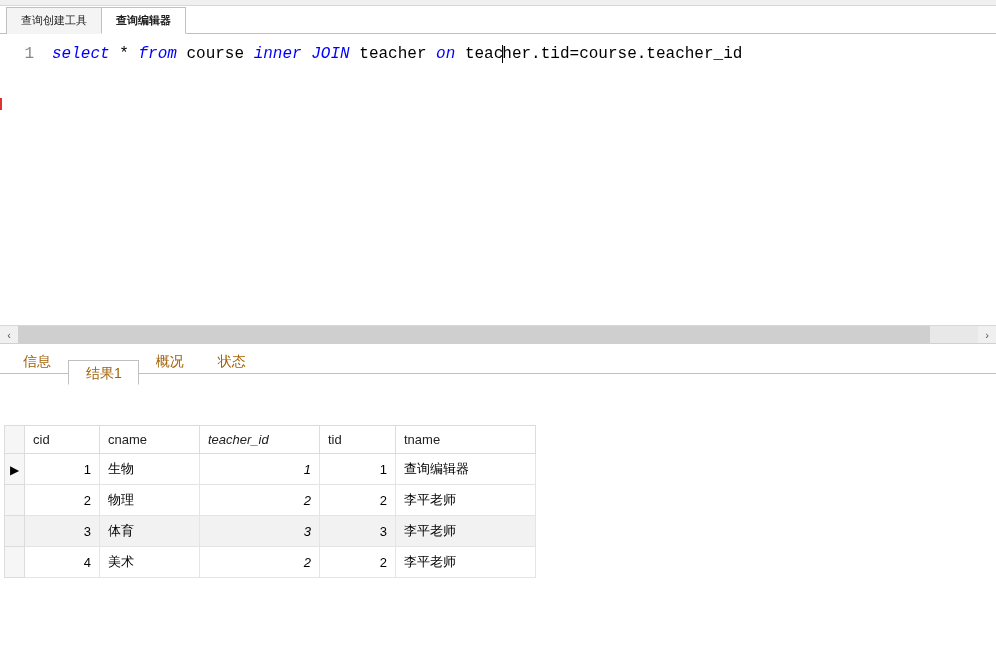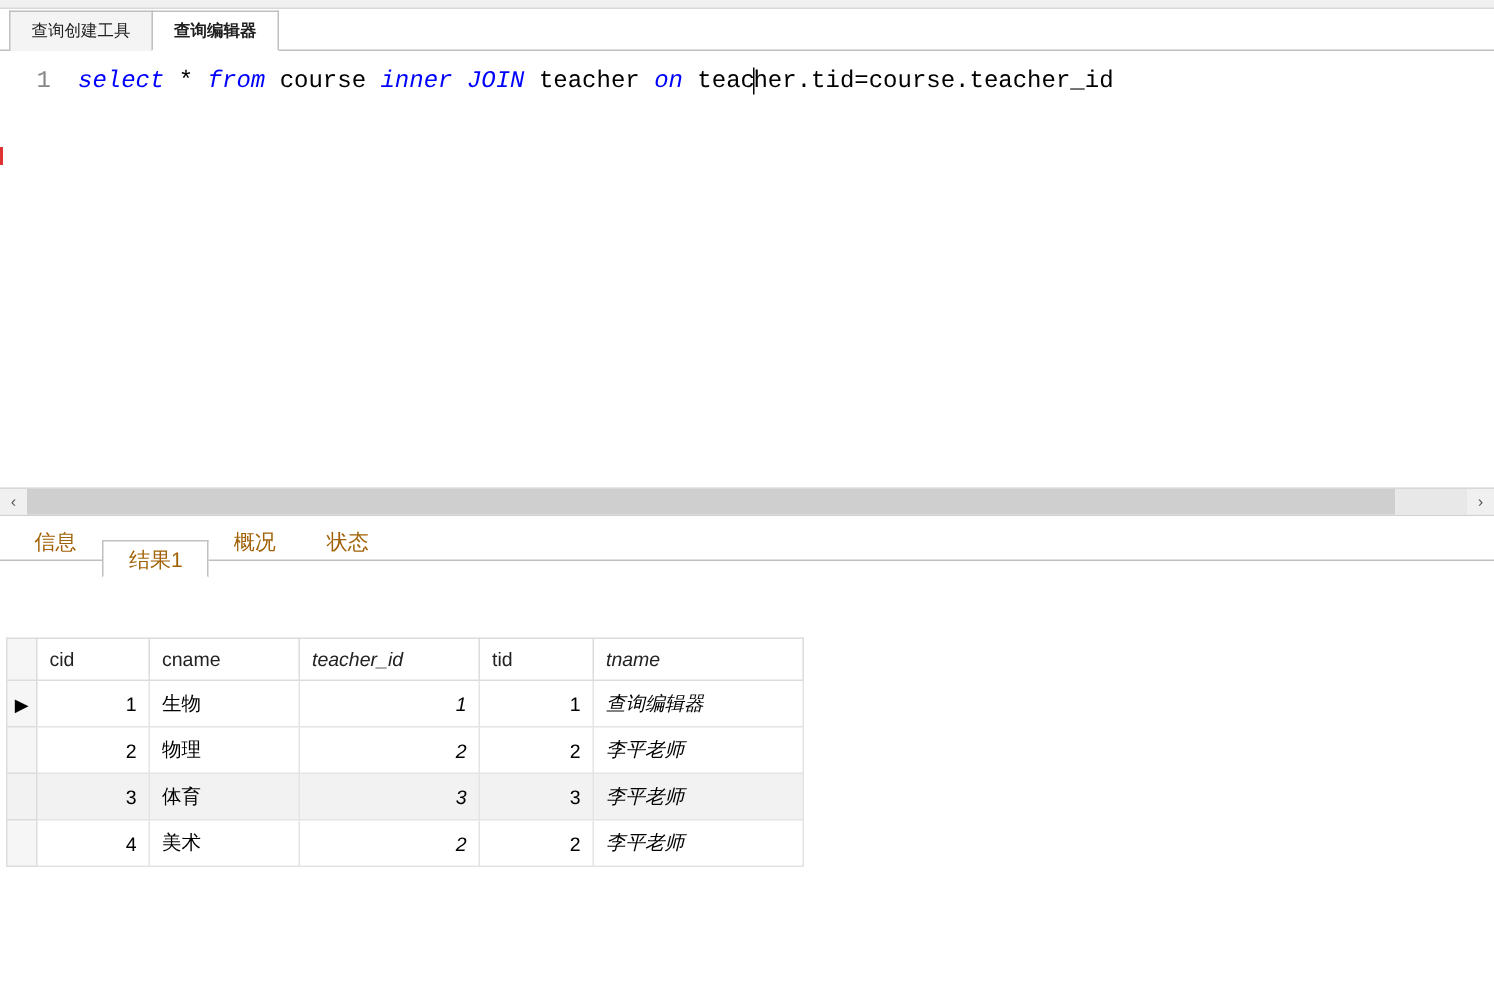--- a/index.html
+++ b/index.html
@@ -161,21 +161,21 @@
     }
     .grid th.row-marker-head {
       width: 20px;
       background: #f6f6f6;
       border: 1px solid #dcdcdc;
     }
     .col-cid { width: 75px; text-align: right; }
     .col-cname { width: 100px; }
     .col-teacherid { width: 120px; text-align: right; font-style: italic; }
     .col-tid { width: 76px; text-align: right; }
-    .col-tname { width: 140px; font-style: italic; }
+    .col-tname { width: 140px; }
     .grid td.num { text-align: right; }
     .marker-glyph {
       font-size: 12px;
       color: #000;
     }
     .cursor-caret {
       display: inline-block;
       border-left: 1px solid #000;
       height: 18px;
       vertical-align: text-bottom;

